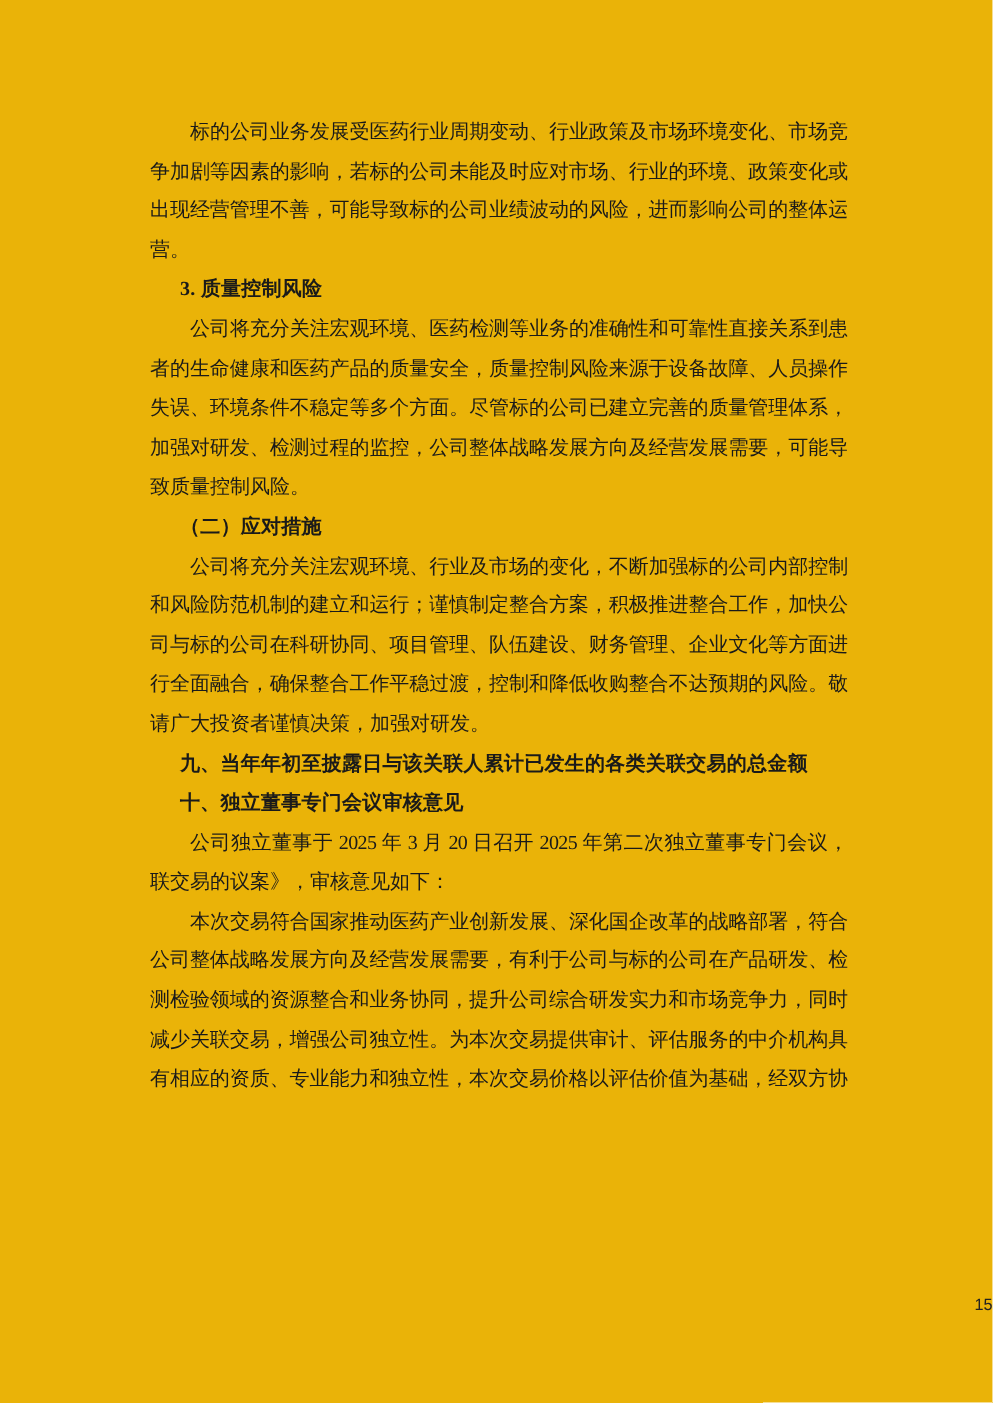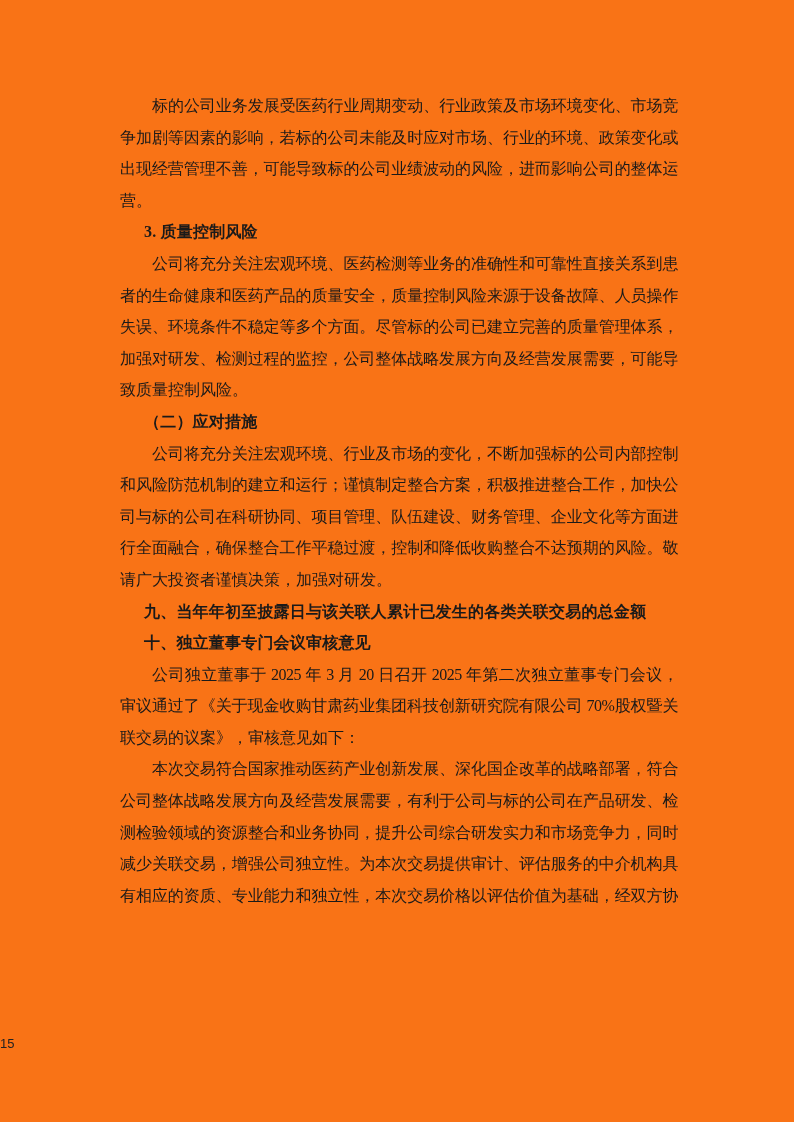--- a/index.html
+++ b/index.html
@@ -4,21 +4,21 @@
 <style>
   html, body {
     margin: 0;
     padding: 0;
     background: #ffffff;
   }
   .page {
     position: relative;
     width: 794px;
     height: 1122px;
-    background: #f97316;
+    background: #eab308;
     overflow: hidden;
     font-family: "Liberation Serif", "DejaVu Serif", serif;
     color: #1a1a1a;
   }
   .content {
     position: absolute;
     left: 120px;
     top: 90px;
     width: 558px;
   }
@@ -46,21 +46,21 @@
     text-align: left;
     text-align-last: left;
     letter-spacing: 0.2px;
     font-family: Liberation Serif, serif;
   }
   .footer {
     position: absolute;
     top: 1036px;
     left: 0;
     width: 794px;
-    text-align: left;
+    text-align: right;
     font-family: "Liberation Sans", "DejaVu Sans", sans-serif;
     font-size: 13px;
     color: #222222;
   }
 </style>
 </head>
 <body>
 
 <div class="page">
   <div class="content">
@@ -92,21 +92,20 @@
       <div class="line last">请广大投资者谨慎决策，加强对研发。</div>
     </div>
 
     <div class="line h">九、当年年初至披露日与该关联人累计已发生的各类关联交易的总金额</div>
 
 
     <div class="line h">十、独立董事专门会议审核意见</div>
 
     <div>
       <div class="line ind">公司独立董事于 2025 年 3 月 20 日召开 2025 年第二次独立董事专门会议，</div>
-      <div class="line">审议通过了《关于现金收购甘肃药业集团科技创新研究院有限公司 70%股权暨关</div>
       <div class="line last">联交易的议案》，审核意见如下：</div>
     </div>
 
     <div>
       <div class="line ind">本次交易符合国家推动医药产业创新发展、深化国企改革的战略部署，符合</div>
       <div class="line">公司整体战略发展方向及经营发展需要，有利于公司与标的公司在产品研发、检</div>
       <div class="line">测检验领域的资源整合和业务协同，提升公司综合研发实力和市场竞争力，同时</div>
       <div class="line">减少关联交易，增强公司独立性。为本次交易提供审计、评估服务的中介机构具</div>
       <div class="line">有相应的资质、专业能力和独立性，本次交易价格以评估价值为基础，经双方协</div>
     </div>

